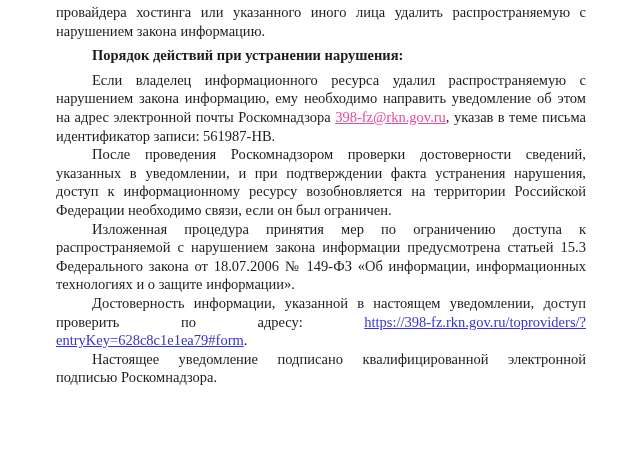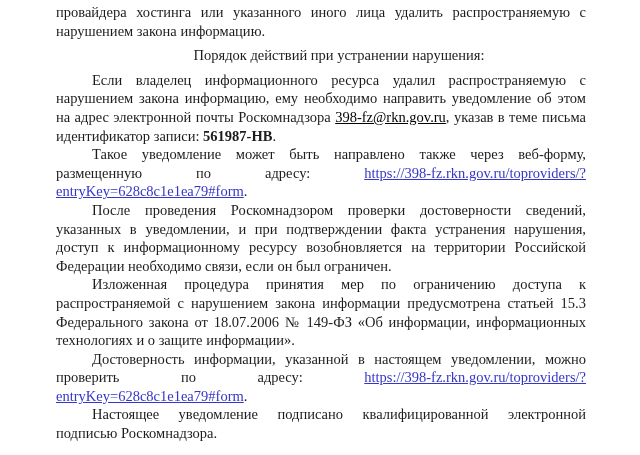--- a/index.html
+++ b/index.html
@@ -13,38 +13,37 @@
     font-family: "Liberation Serif", "DejaVu Serif", serif;
     font-size: 14.5px;
     line-height: 18.6px;
     color: #1c1c1c;
     overflow: hidden;
   }
   p { text-align: justify; }
   p.body { text-indent: 36px; }
   p.body-noindent { text-indent: 0; }
   p.heading {
-    font-weight: normal;
+    font-weight: bold;
     text-indent: 36px;
-    text-align: center;
+    text-align: left;
     margin: 6px 0;
   }
   a {
     text-decoration: underline;
     cursor: pointer;
   }
-  b { font-weight: bold; }
+  b { font-weight: normal; }
 </style>
 </head>
 <body>
 
 <div class="page">
   <div>
       <p class="body-noindent"><span>провайдера хостинга или указанного иного лица удалить распространяемую с нарушением закона информацию.</span></p>
       <p class="heading"><span>Порядок действий при устранении нарушения:</span></p>
-      <p class="body"><span>Если владелец информационного ресурса удалил распространяемую с нарушением закона информацию, ему необходимо направить уведомление об этом на адрес электронной почты Роскомнадзора </span><a style="color: #000000;">398-fz@rkn.gov.ru</a><span>, указав в теме письма идентификатор записи: </span><b>561987-НВ</b><span>.</span></p>
-      <p class="body"><span>Такое уведомление может быть направлено также через веб-форму, размещенную по адресу: </span><a style="color: rgb(53, 53, 201);">https://398-fz.rkn.gov.ru/toproviders/?entryKey=628c8c1e1ea79#form</a><span>.</span></p>
+      <p class="body"><span>Если владелец информационного ресурса удалил распространяемую с нарушением закона информацию, ему необходимо направить уведомление об этом на адрес электронной почты Роскомнадзора </span><a style="color: #ec4899;">398-fz@rkn.gov.ru</a><span>, указав в теме письма идентификатор записи: </span><b>561987-НВ</b><span>.</span></p>
       <p class="body"><span>После проведения Роскомнадзором проверки достоверности сведений, указанных в уведомлении, и при подтверждении факта устранения нарушения, доступ к информационному ресурсу возобновляется на территории Российской Федерации необходимо связи, если он был ограничен.</span></p>
       <p class="body"><span>Изложенная процедура принятия мер по ограничению доступа к распространяемой с нарушением закона информации предусмотрена статьей 15.3 Федерального закона от 18.07.2006 № 149-ФЗ «Об информации, информационных технологиях и о защите информации».</span></p>
-      <p class="body"><span>Достоверность информации, указанной в настоящем уведомлении, можно проверить по адресу: </span><a style="color: rgb(53, 53, 201);">https://398-fz.rkn.gov.ru/toproviders/?entryKey=628c8c1e1ea79#form</a><span>.</span></p>
+      <p class="body"><span>Достоверность информации, указанной в настоящем уведомлении, доступ проверить по адресу: </span><a style="color: rgb(53, 53, 201);">https://398-fz.rkn.gov.ru/toproviders/?entryKey=628c8c1e1ea79#form</a><span>.</span></p>
       <p class="body"><span>Настоящее уведомление подписано квалифицированной электронной подписью Роскомнадзора.</span></p>
     </div>
 </div>
 
 </body></html>

